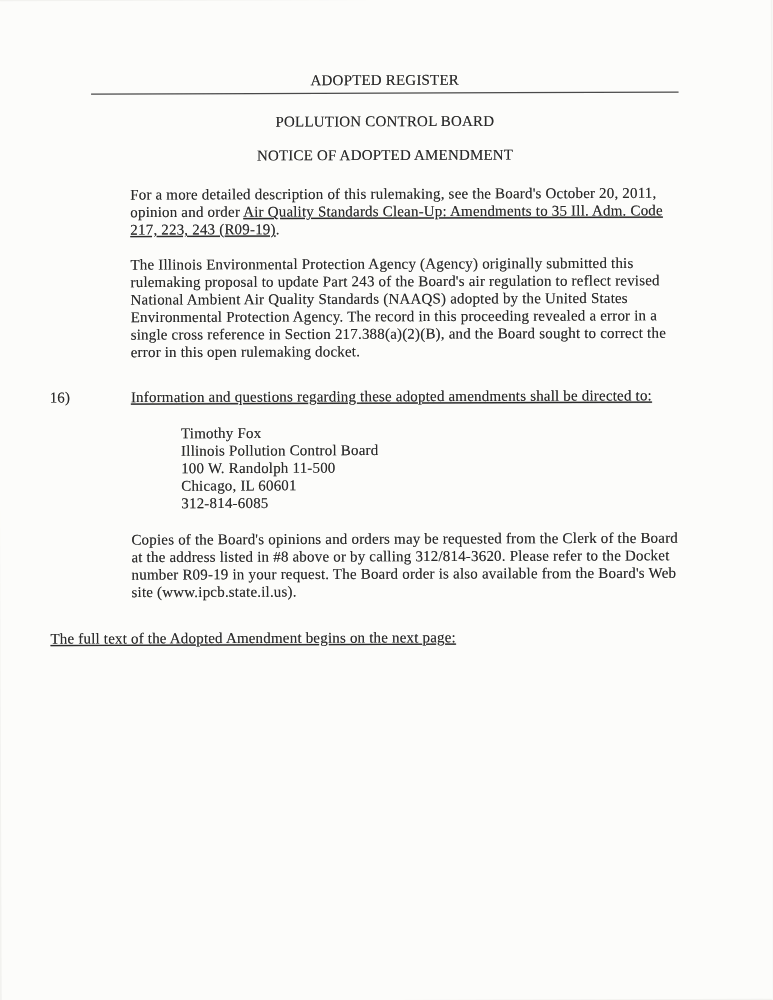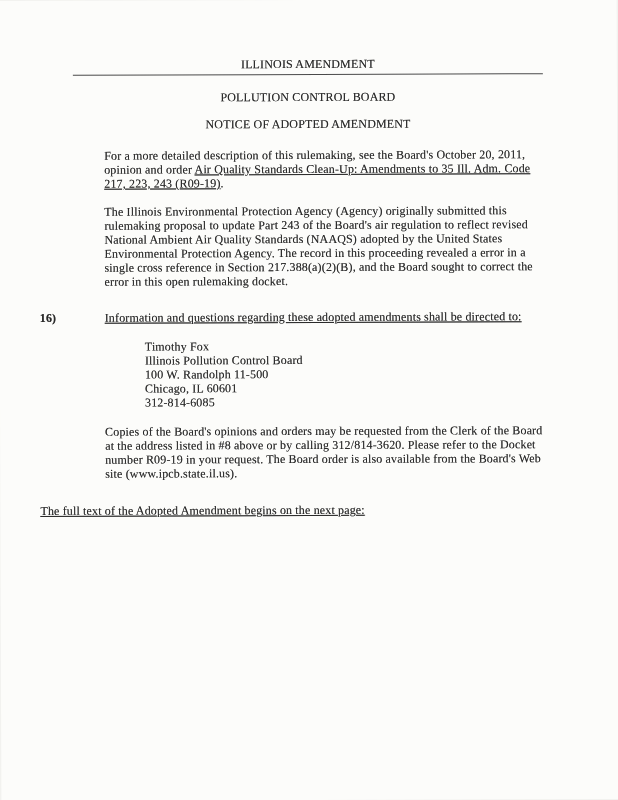--- a/index.html
+++ b/index.html
@@ -40,42 +40,41 @@
   .u { text-decoration: underline; }
   .item16 {
     margin-top: 22px;
     display: flex;
     align-items: flex-start;
   }
   .item16 .num {
     width: 65px;
     margin-left: 40px;
     flex: 0 0 auto;
-    font-weight: bold;
   }
   .item16 .txt {
     width: 440px;
   }
   .contact-block {
     margin-left: 145px;
     margin-top: 15px;
   }
   .contact-block .line { white-space: nowrap; }
   .copies { margin-top: 15px; }
   .footer-line {
     margin: 23px 40px 0 40px;
   }
 </style>
 </head>
 <body>
 
 <div class="page">
 
   <div class="register-rule">
-    <span>ILLINOIS AMENDMENT</span>
+    <span>ADOPTED REGISTER</span>
   </div>
 
   <div class="center board-title">POLLUTION CONTROL BOARD</div>
 
   <div class="center notice-title">NOTICE OF ADOPTED AMENDMENT</div>
 
   <p class="para p1"><span>For a more detailed description of this rulemaking, see the Board's October 20, 2011, opinion and order </span><span class="u">Air Quality Standards Clean-Up:  Amendments to 35 Ill. Adm. Code 217, 223, 243 (R09-19)</span><span>.</span></p>
 
   <p class="para p2">The Illinois Environmental Protection Agency (Agency) originally submitted this rulemaking proposal to update Part 243 of the Board's air regulation to reflect revised National Ambient Air Quality Standards (NAAQS) adopted by the United States Environmental Protection Agency.  The record in this proceeding revealed a error in a single cross reference in Section 217.388(a)(2)(B), and the Board sought to correct the error in this open rulemaking docket.</p>
 

